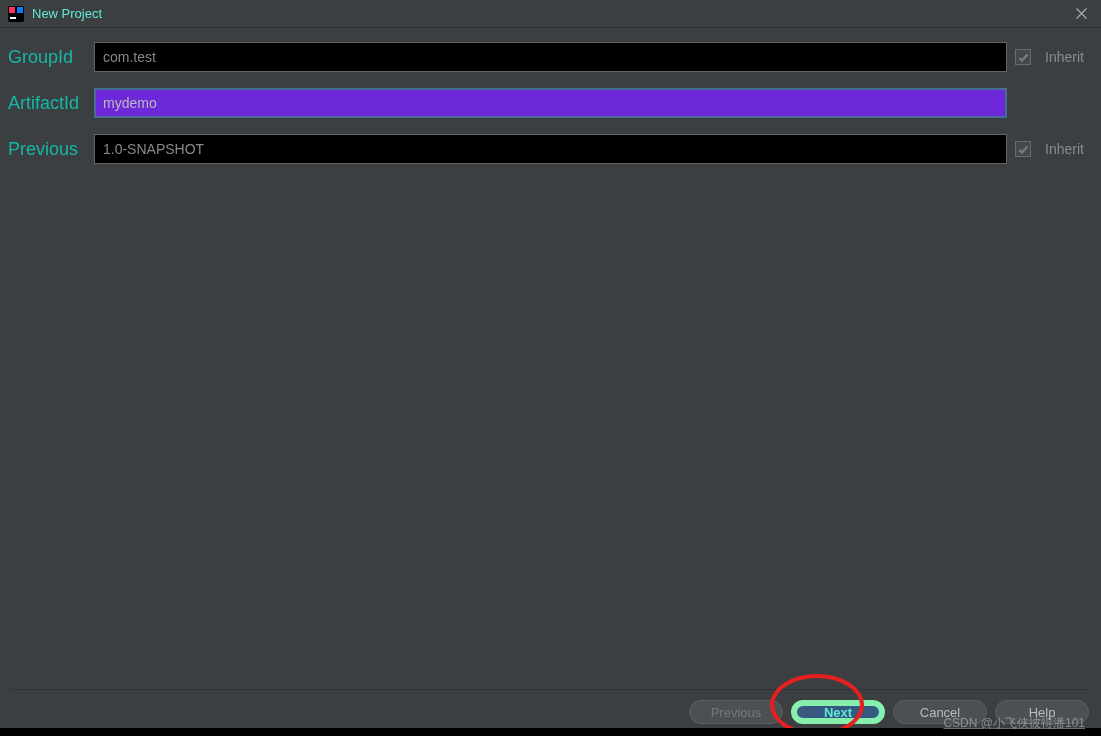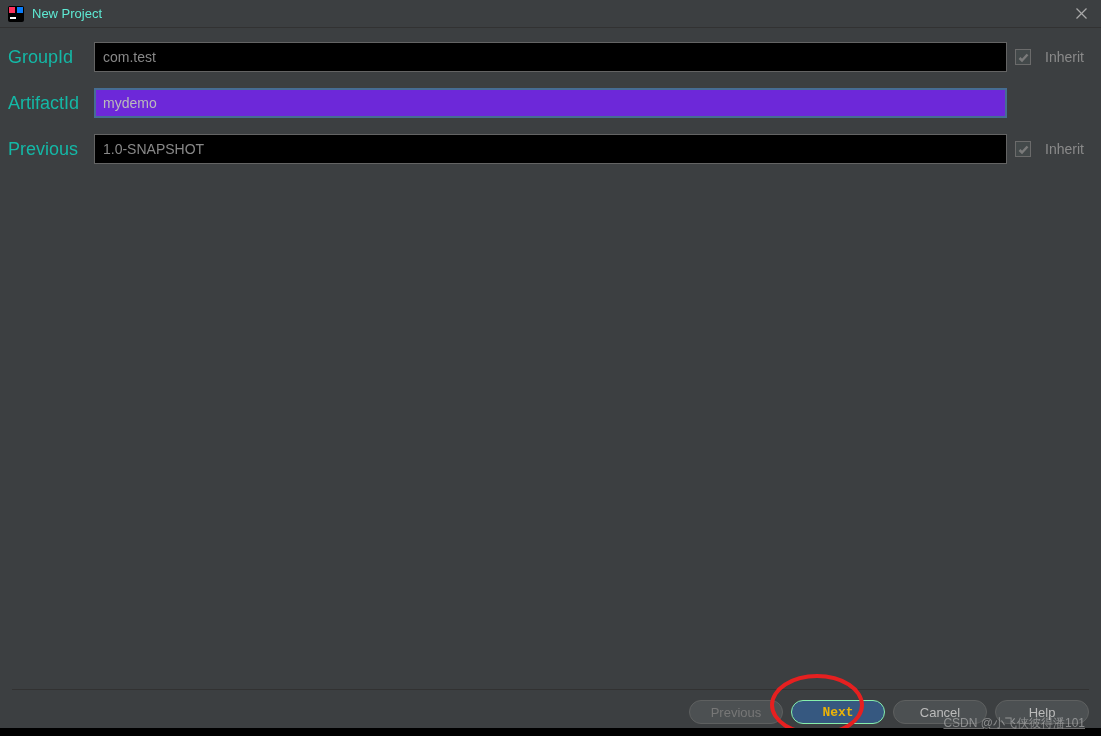--- a/index.html
+++ b/index.html
@@ -135,24 +135,23 @@
       align-items: center;
       justify-content: center;
       border-radius: 12px;
     }
     .btn.disabled {
       color: #777777;
       cursor: default;
     }
     .btn.primary {
       background: #365880;
-      border: 1px solid #86efac;
-      color: #eab308;
+      border: 6px solid #86efac;
+      color: #5eead4;
       font-weight: bold;
-      font-family: Liberation Mono, monospace;
     }
 
     .annotation-circle {
       position: absolute;
       bottom: 0px;
       left: 770px;
       width: 94px;
       height: 62px;
       border: 4px solid #e62020;
       border-radius: 50%;

